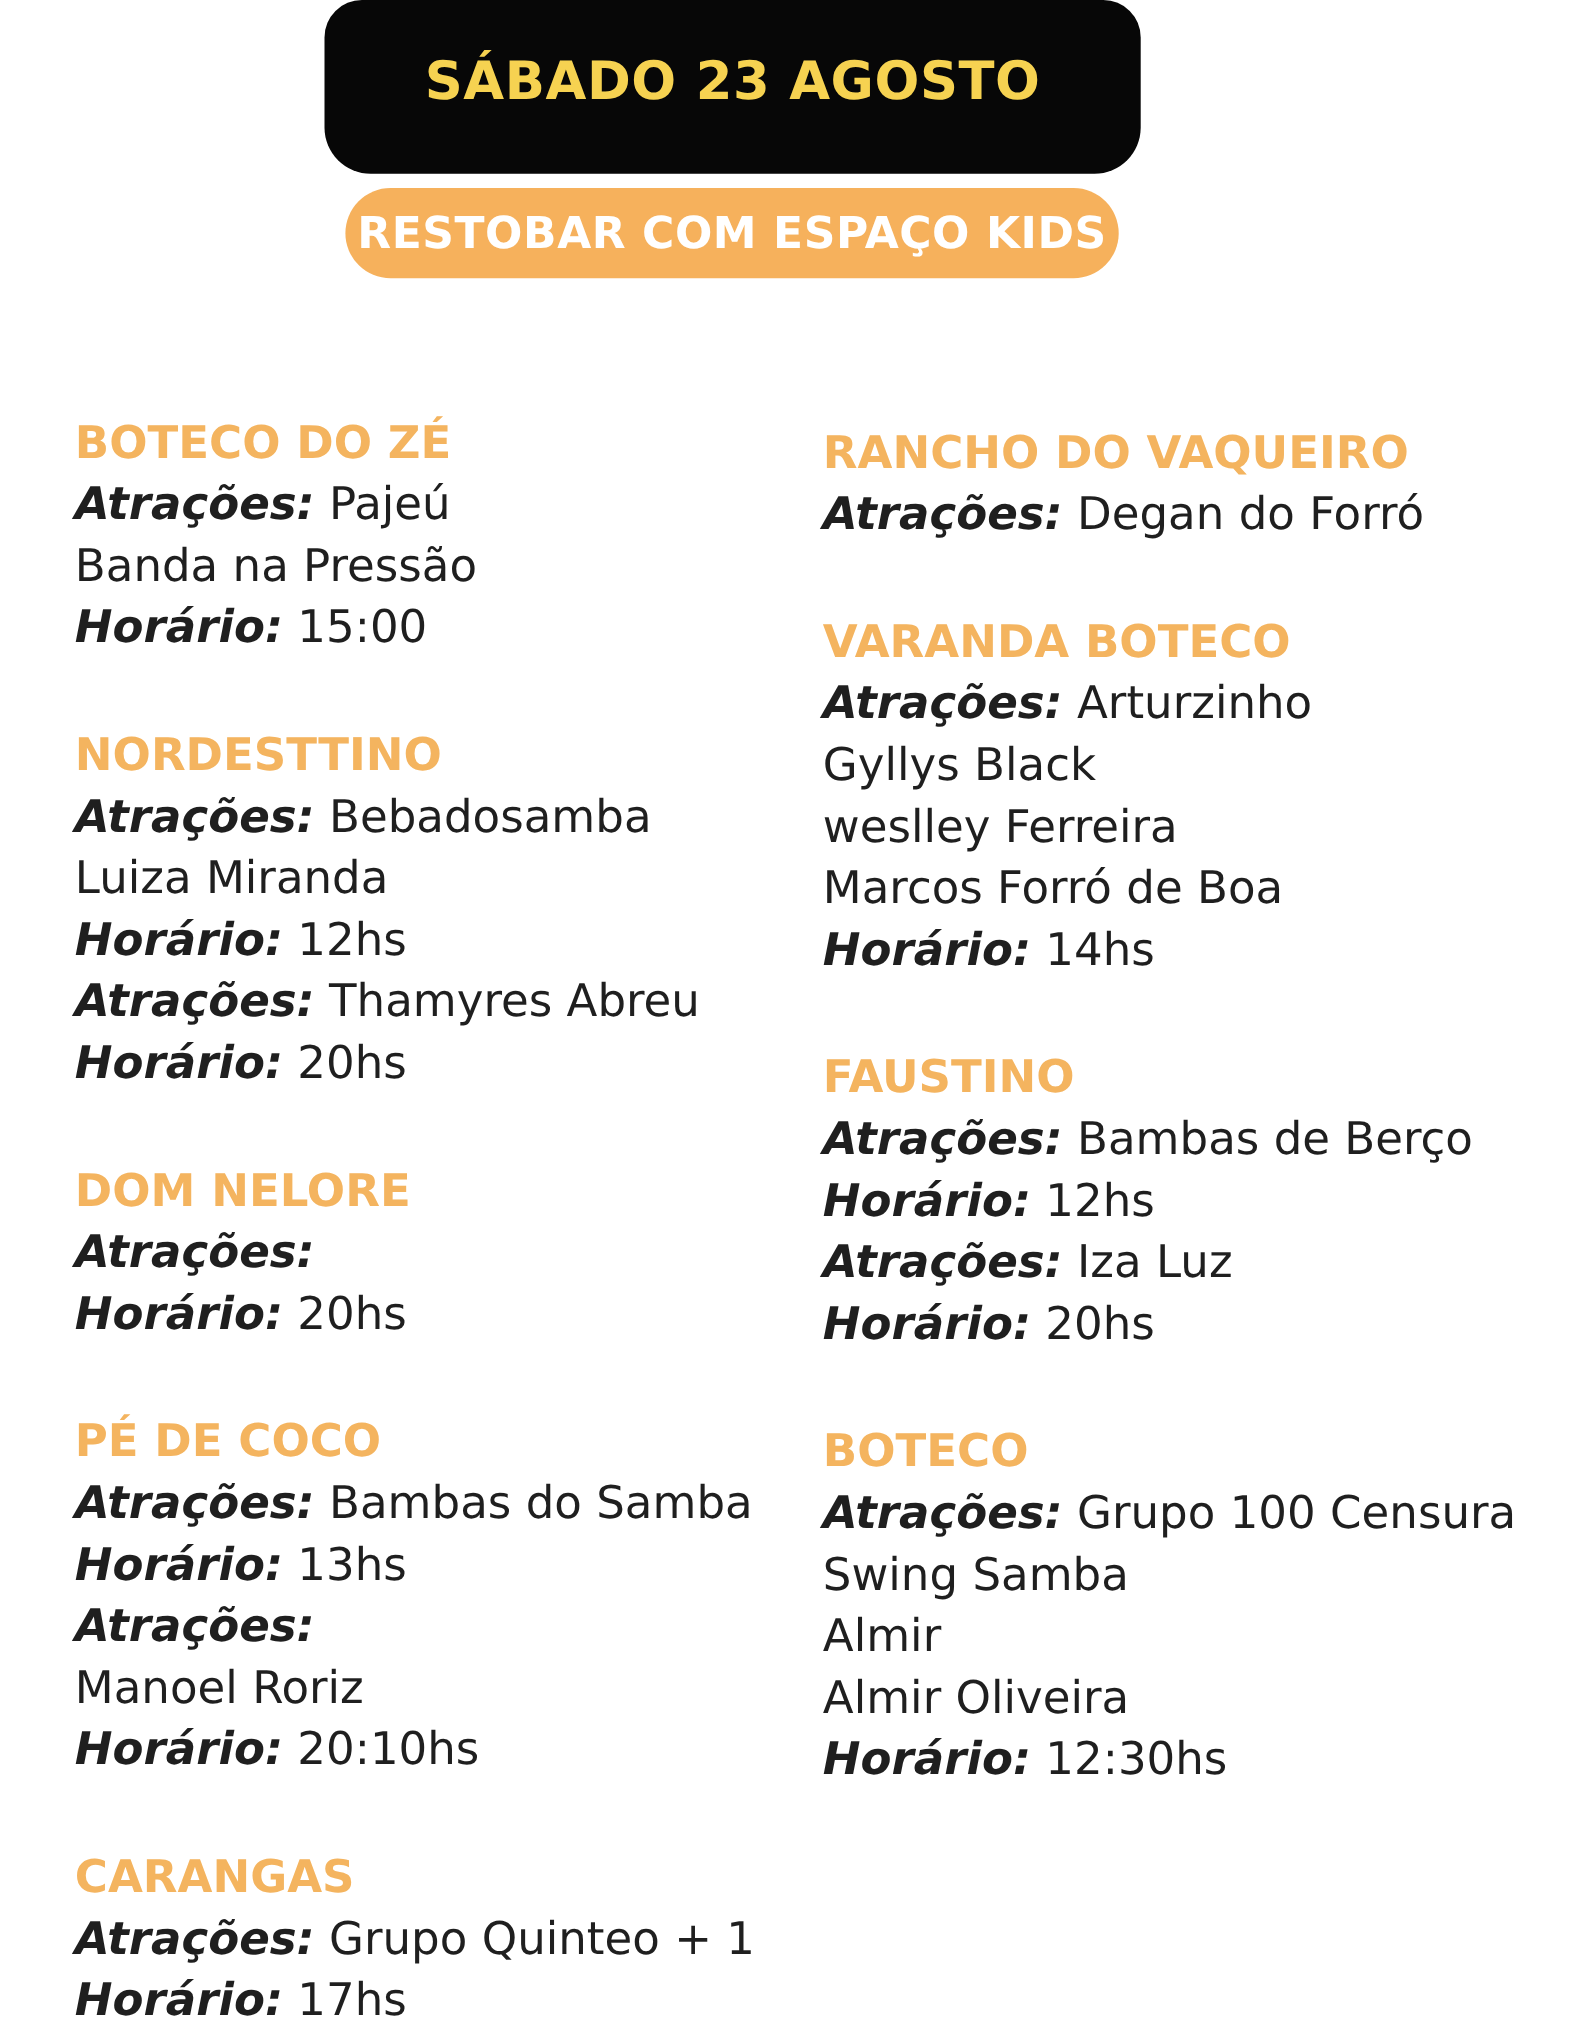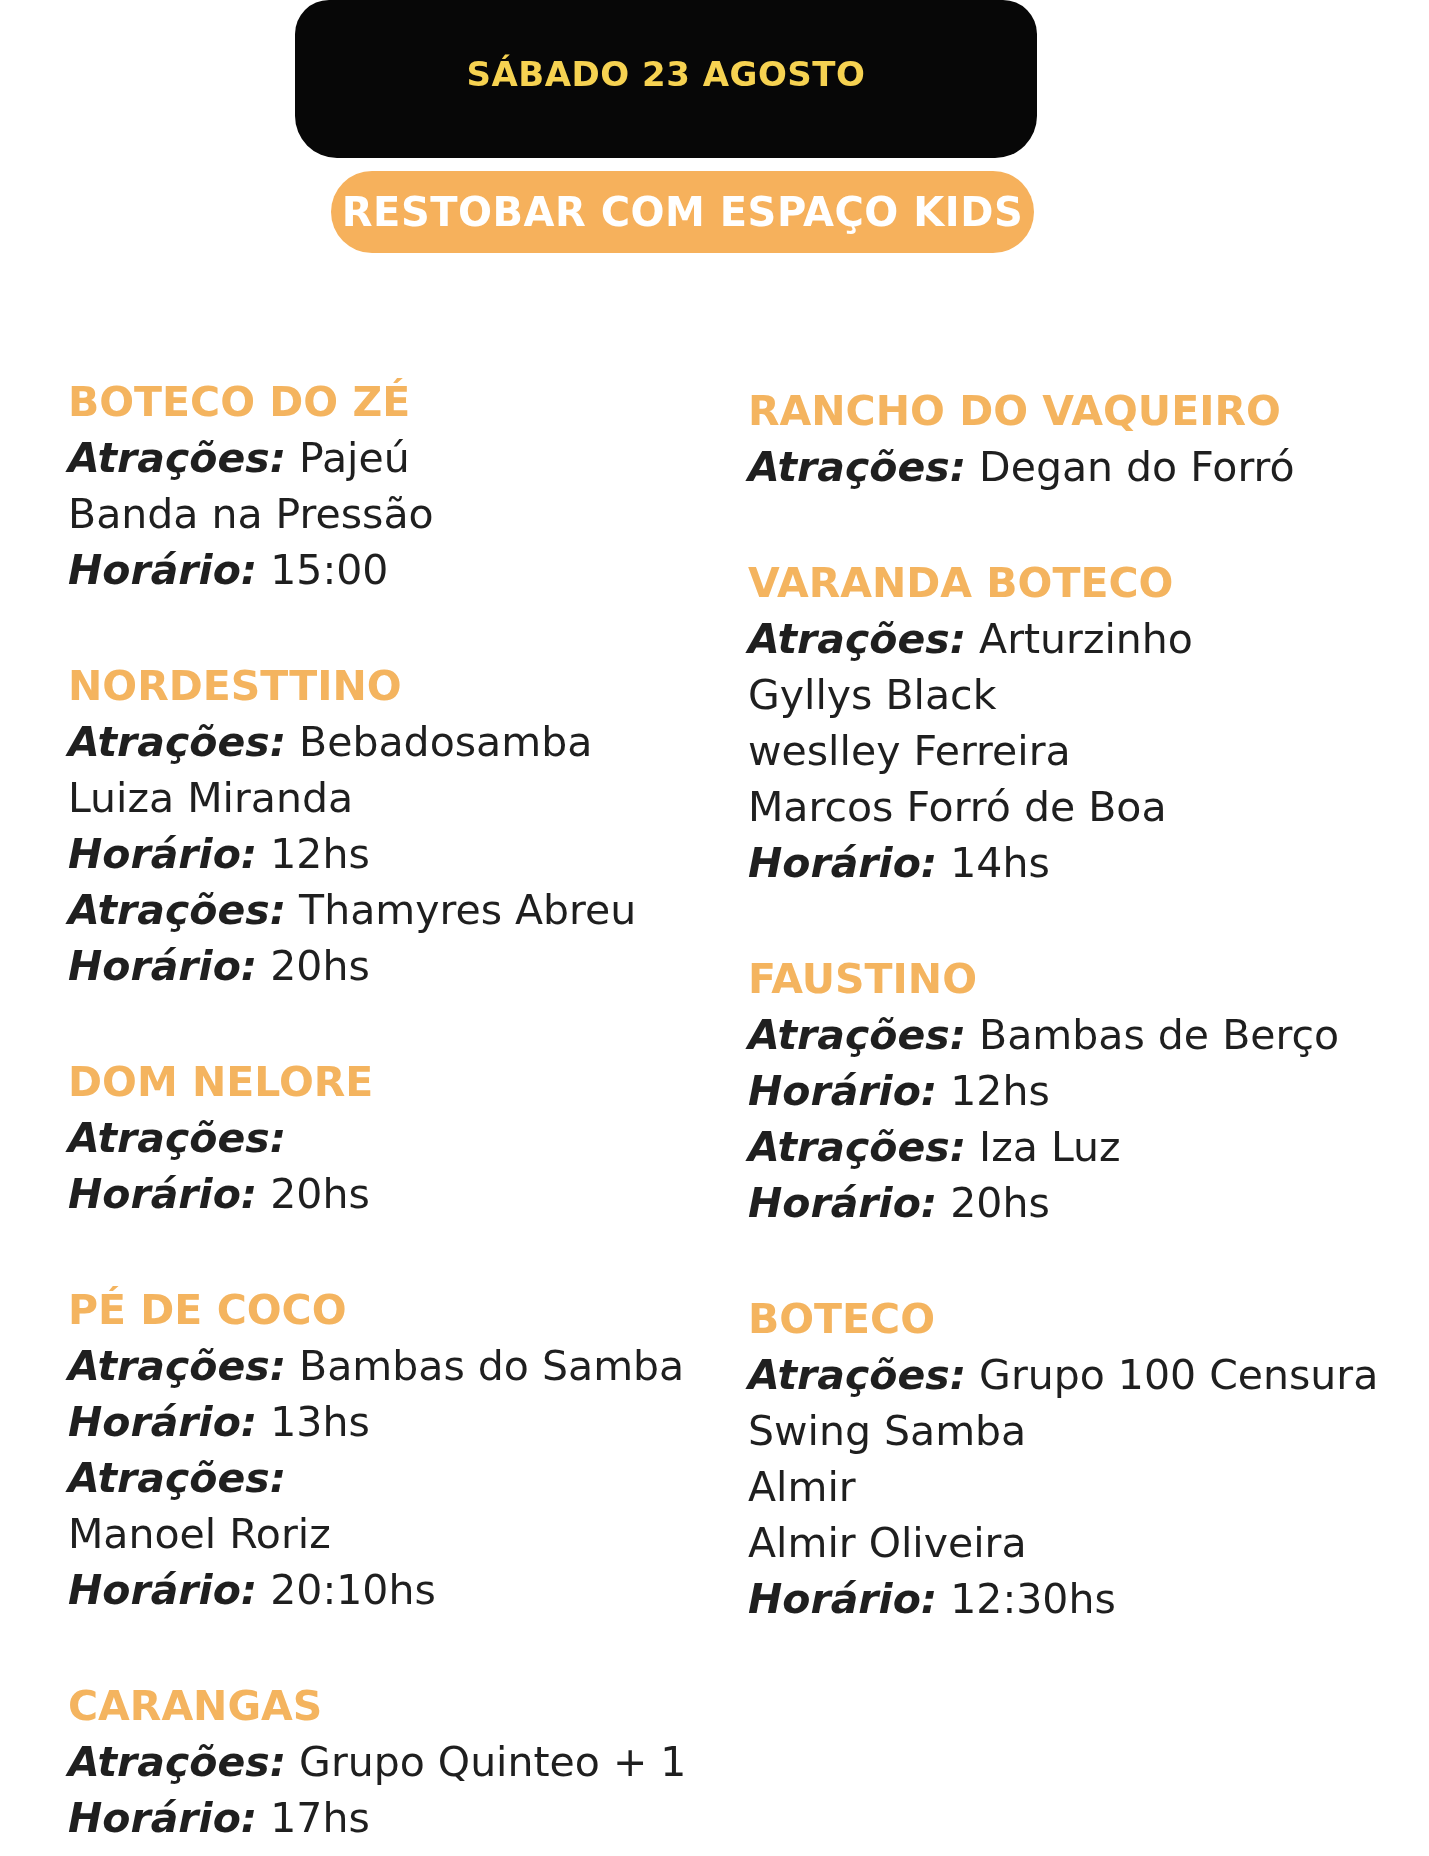--- a/index.html
+++ b/index.html
@@ -24,28 +24,28 @@
     background: var(--banner-bg, #070707);
     border-radius: 34px 34px 42px 42px;
     display: flex;
     align-items: center;
     justify-content: center;
     padding-bottom: 10px;
     box-sizing: border-box;
   }
   .date-banner .date-title {
     color: var(--banner-text, #F6D251);
-    font-size: 34px;
+    font-size: 48px;
     font-weight: 700;
     letter-spacing: 0.5px;
     white-space: nowrap;
   }
   .venue-badge {
     position: absolute;
-    left: 331px;
+    left: 314px;
     top: 171px;
     width: 703px;
     height: 82px;
     background: var(--badge-bg, #F6B15C);
     border-radius: 41px;
     display: flex;
     align-items: center;
     justify-content: center;
   }
   .venue-badge .badge-label {

